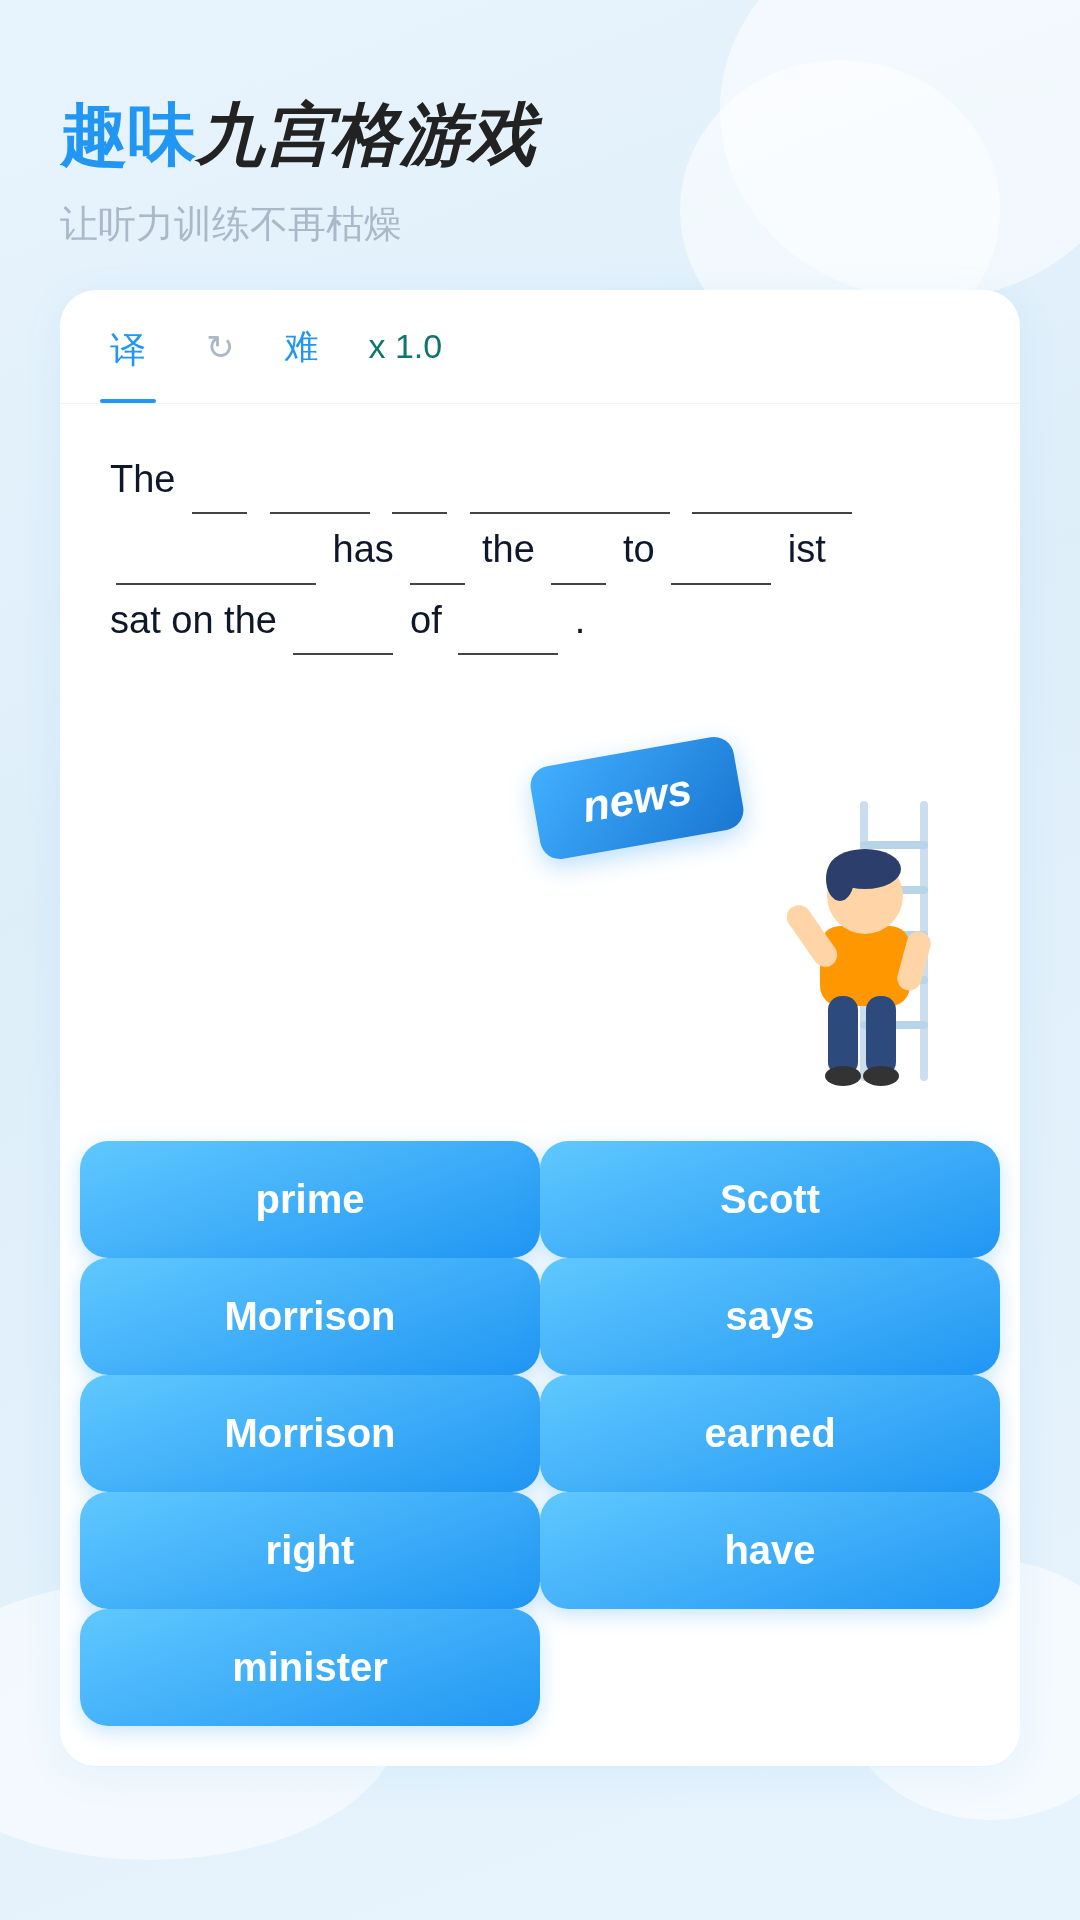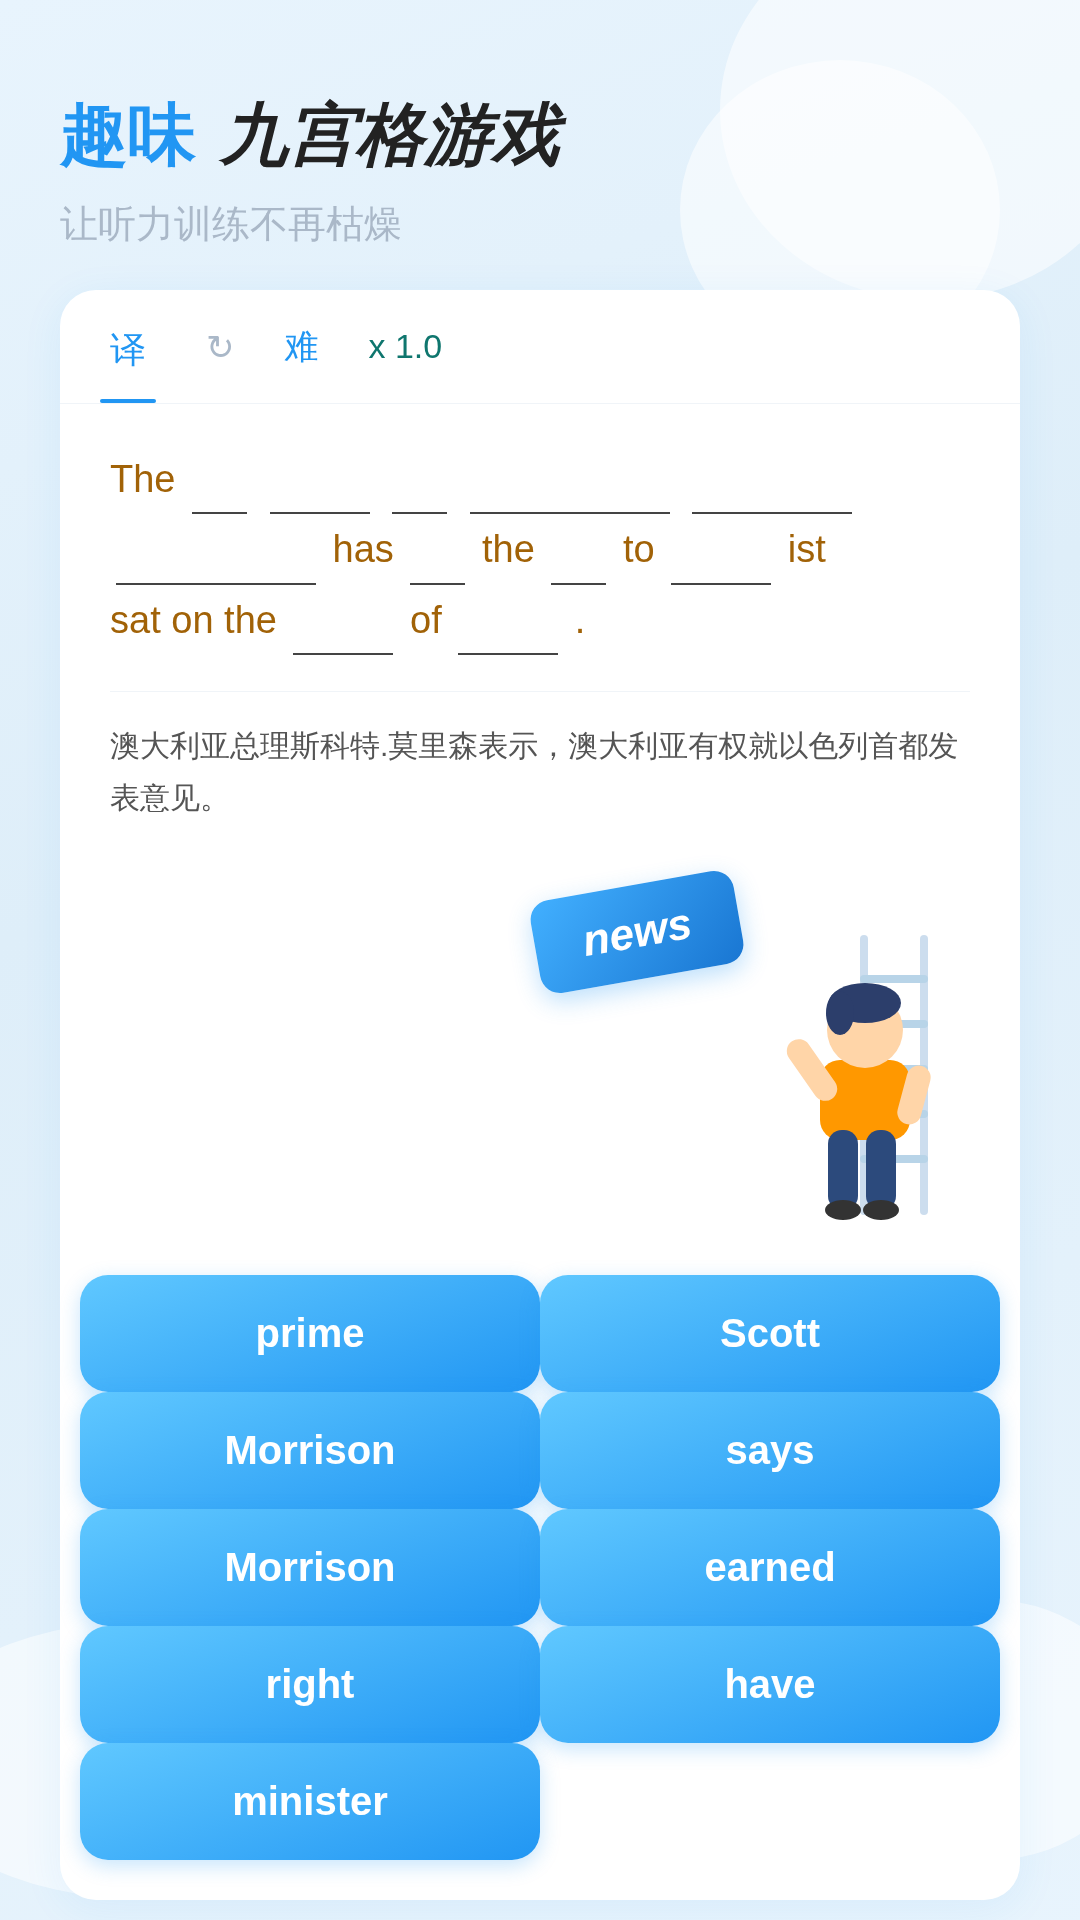--- a/index.html
+++ b/index.html
@@ -45,21 +45,21 @@
       padding: 90px 60px 60px 60px;
     }
 
     
     .header {
       margin-bottom: 18px;
     }
     .title-row {
       display: flex;
       align-items: baseline;
-      gap: 24px;
+      gap: 0;
       margin-bottom: 18px;
     }
     .title-highlight {
       font-size: 68px;
       font-weight: 700;
       color: #2196F3;
     }
     .title-main {
       font-size: 68px;
       font-weight: 700;
@@ -121,21 +121,21 @@
     }
 
     
     .card-body {
       padding: 40px 50px 30px 50px;
     }
 
     
     .sentence-area {
       font-size: 38px;
-      color: #a16207;
+      color: #0f172a;
       line-height: 1.85;
       margin-bottom: 36px;
     }
     .blank {
       display: inline-block;
       border-bottom: 2.5px solid #444;
       min-width: 60px;
       margin: 0 6px;
       vertical-align: bottom;
     }
@@ -262,23 +262,20 @@
         <span class="blank blank-md"></span>
         <span>ist</span>
         <br>
         <span>sat on the</span>
         <span class="blank blank-md"></span>
         <span>of</span>
         <span class="blank blank-md"></span>
         <span>.</span>
       </div>
 
-      <div class="translation-area">
-        <span>澳大利亚总理斯科特.莫里森表示，澳大利亚有权就以色列首都发表意见。</span>
-      </div>
     </div>
 
     <div class="illustration-area">
 
       <div class="news-badge">news</div>
 
       <div class="character-wrap">
         <svg viewBox="0 0 250 360" xmlns="http://www.w3.org/2000/svg" width="250" height="360">
 
           <rect x="120" y="60" width="8" height="280" fill="#cde" rx="4"></rect>

